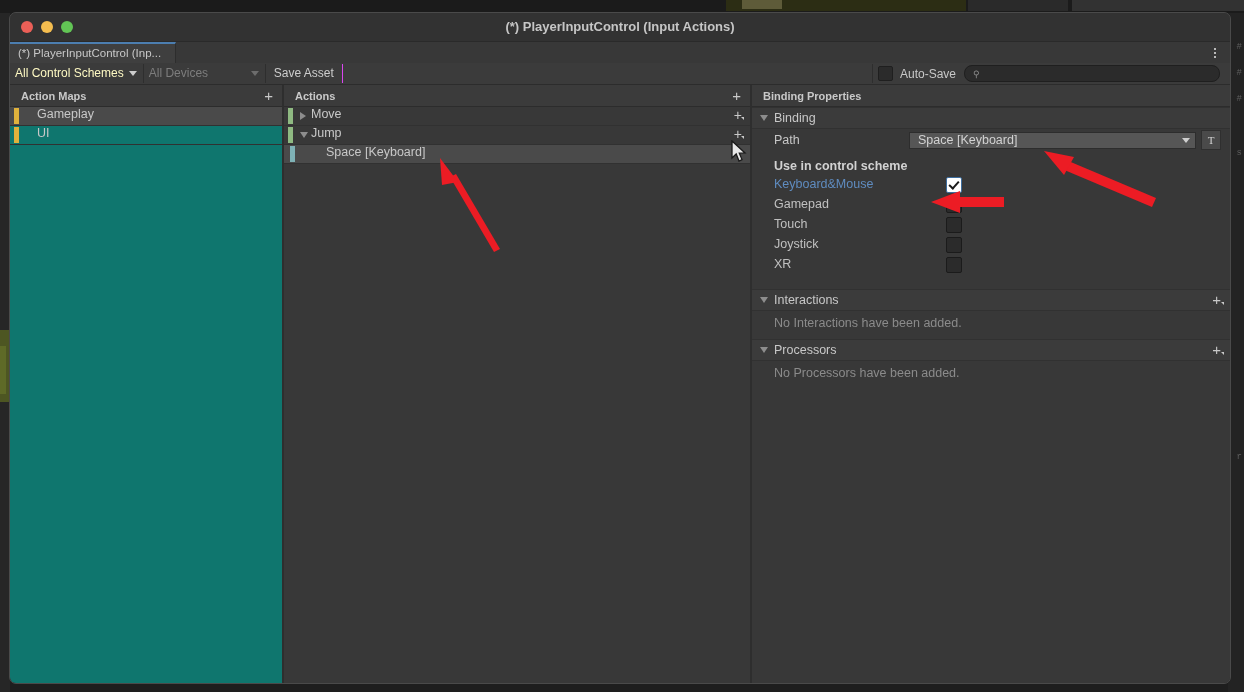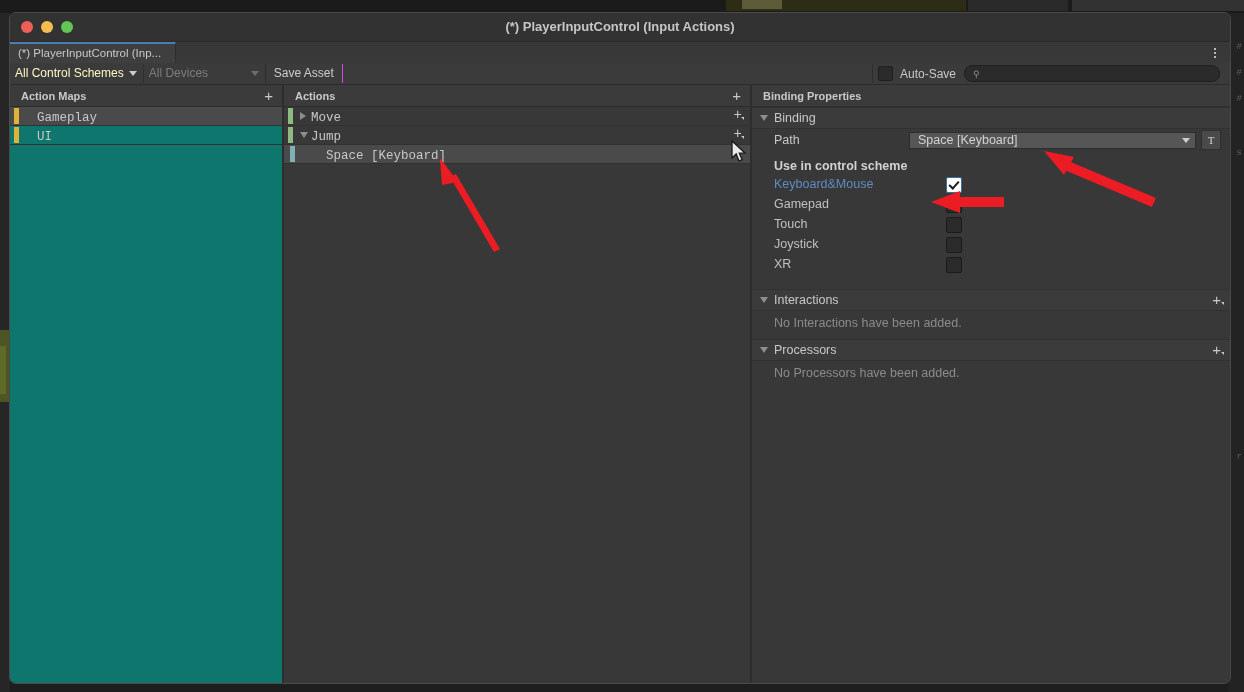--- a/index.html
+++ b/index.html
@@ -203,23 +203,23 @@
     content: ""; position: absolute; right: -1px; bottom: 1px;
     width: 0; height: 0;
     border-left: 3px solid transparent;
     border-top: 3px solid #c9c9c9;
   }
 
   
   .row {
     position: relative;
     height: 18px;
-    display: flex; align-items: flex-end;
+    display: flex; align-items: flex-start;
     border-bottom: 1px solid #313131;
-    color: #c8c8c8; font-size: 12.5px; font-family: Liberation Mono, monospace;
+    color: #c8c8c8; font-size: 12.5px;
   }
   .row .accent {
     position: absolute; left: 4px; top: 1px;
     width: 5px; height: 16px;
   }
   .row.selected { background: #4a4a4a; }
   .row .label { padding-left: 27px; }
   .row .label.indent2 { padding-left: 42px; }
 
   .arrow-col {

